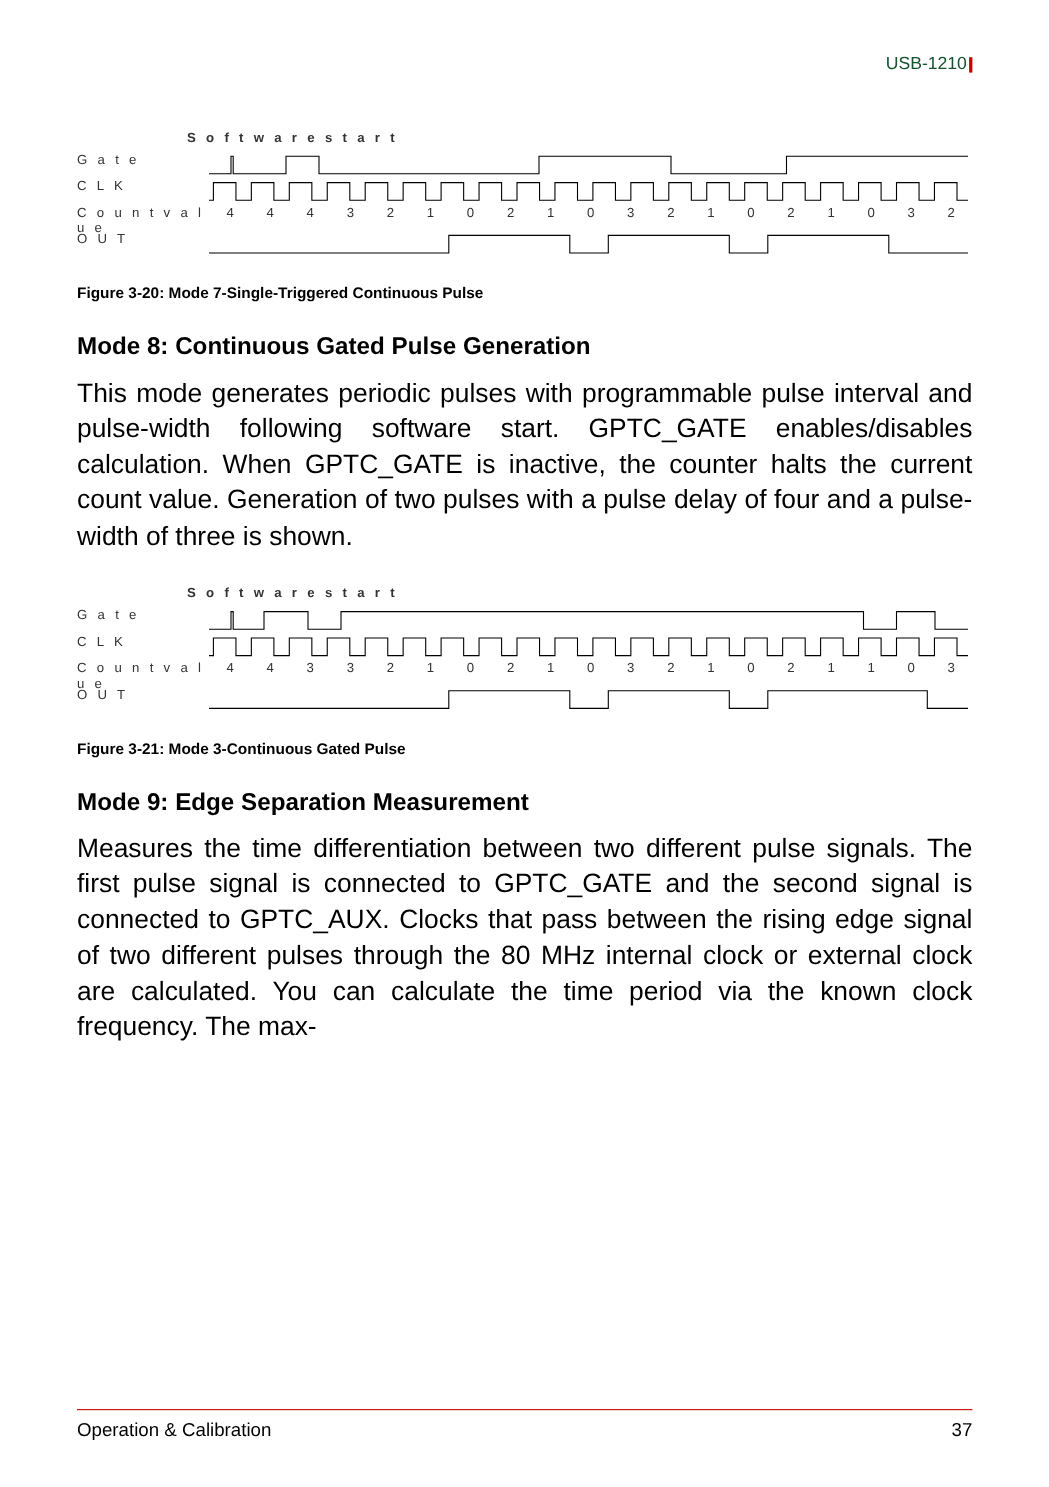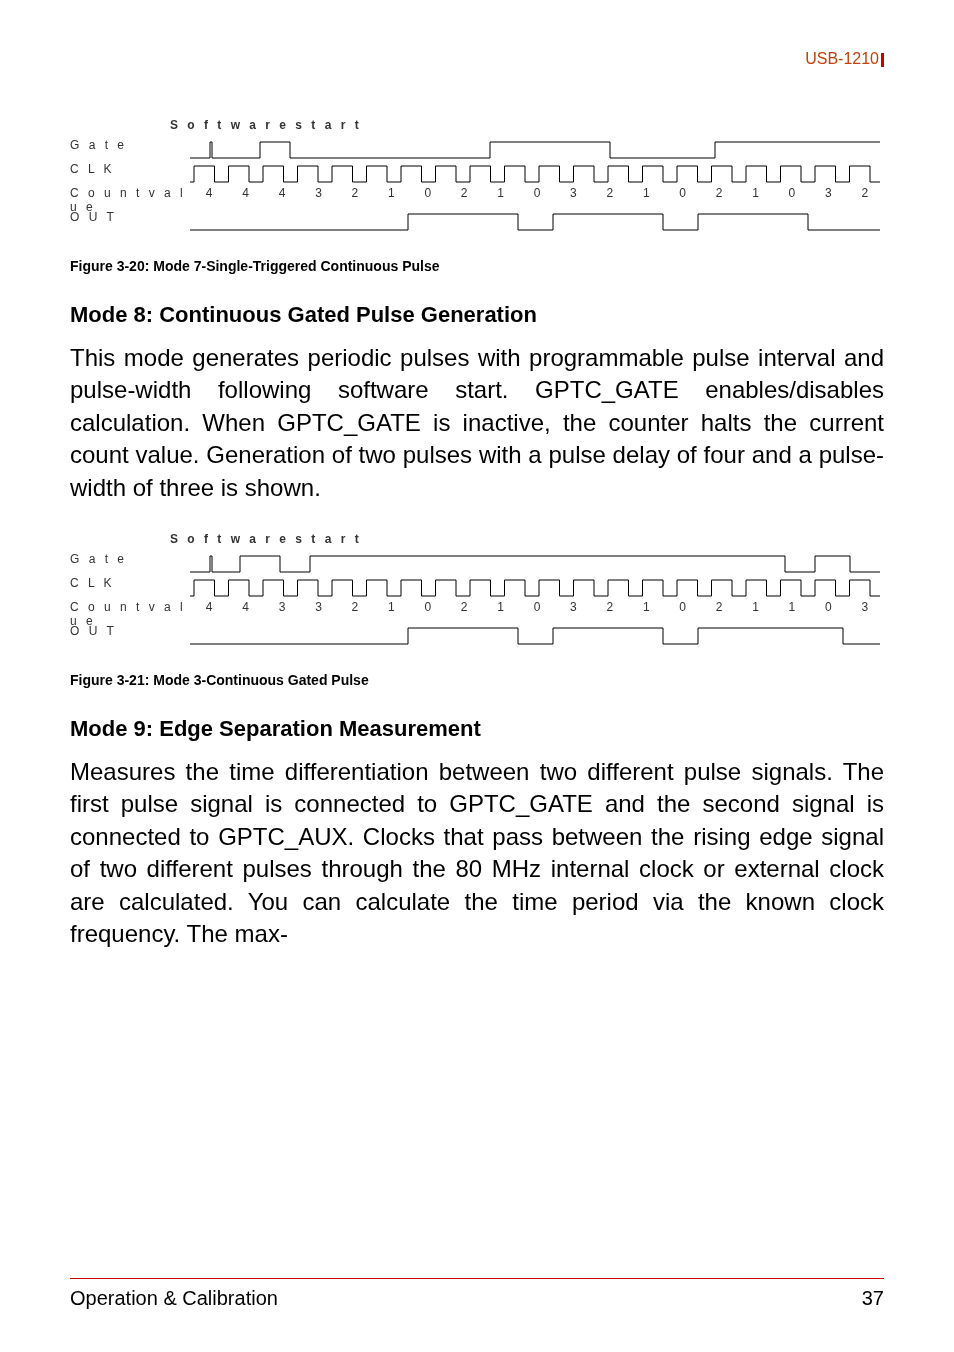--- a/index.html
+++ b/index.html
@@ -17,21 +17,21 @@
     box-sizing: border-box;
     height: 100%;
     position: relative;
   }
   .header-right {
     text-align: right;
     font-size: 16px;
     margin-bottom: 50px;
   }
   .header-right .model {
-    color: #c2410c;
+    color: #14532d;
   }
   .header-right .bar {
     display: inline-block;
     width: 3px;
     height: 14px;
     background: #c00;
     vertical-align: middle;
     margin-left: 2px;
   }
   .timing-diag {
@@ -91,21 +91,21 @@
   }
   .footer {
     position: absolute;
     bottom: 42px;
     left: 70px;
     right: 70px;
     border-top: 1px solid #c00;
     padding-top: 8px;
     display: flex;
     justify-content: space-between;
-    font-size: 20px;
+    font-size: 17px;
     text-align: right;
   }
   svg { display: block; }
 </style>
 </head>
 <body>
 
 <div class="page">
 
   <div class="header-right">

